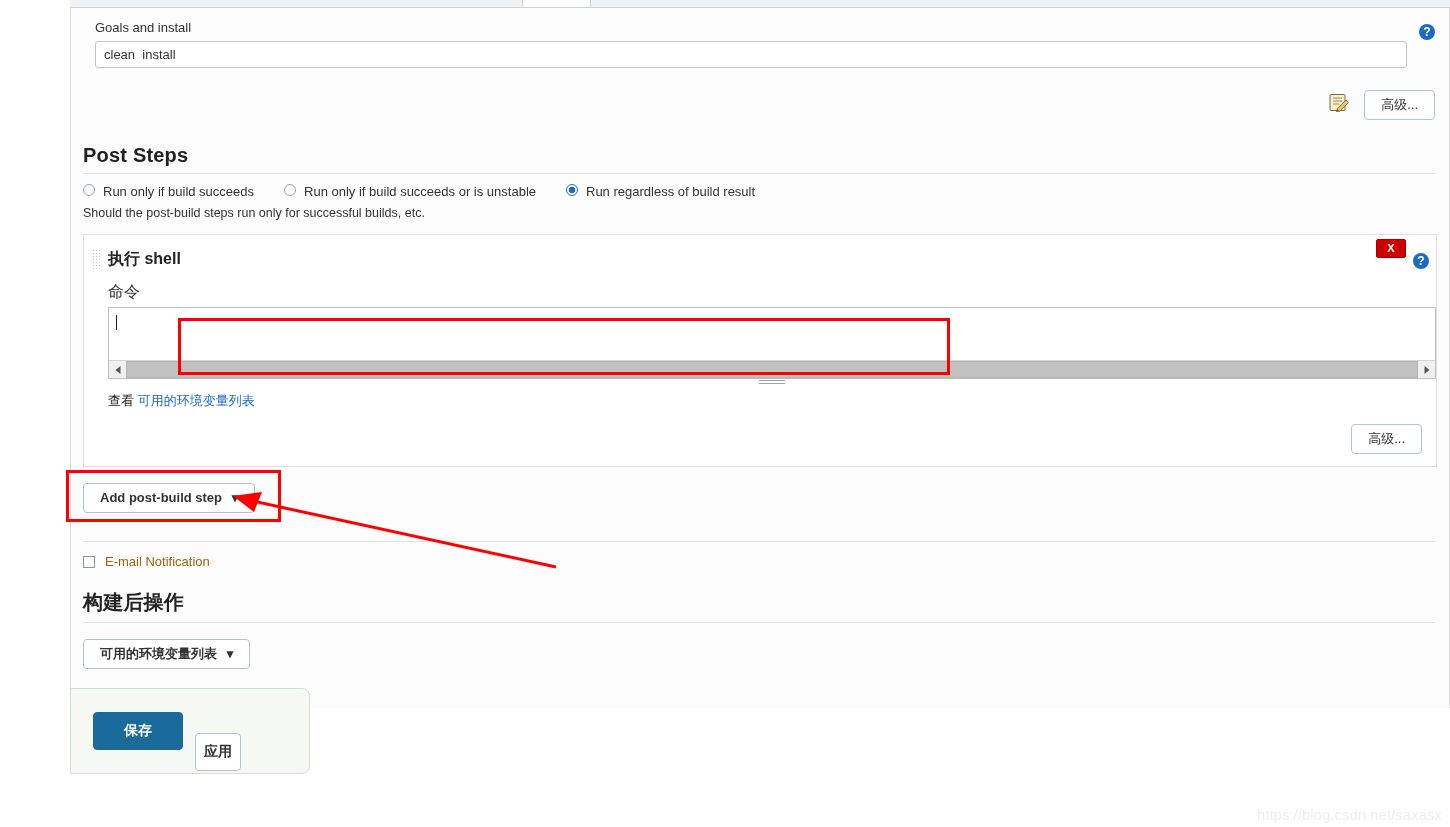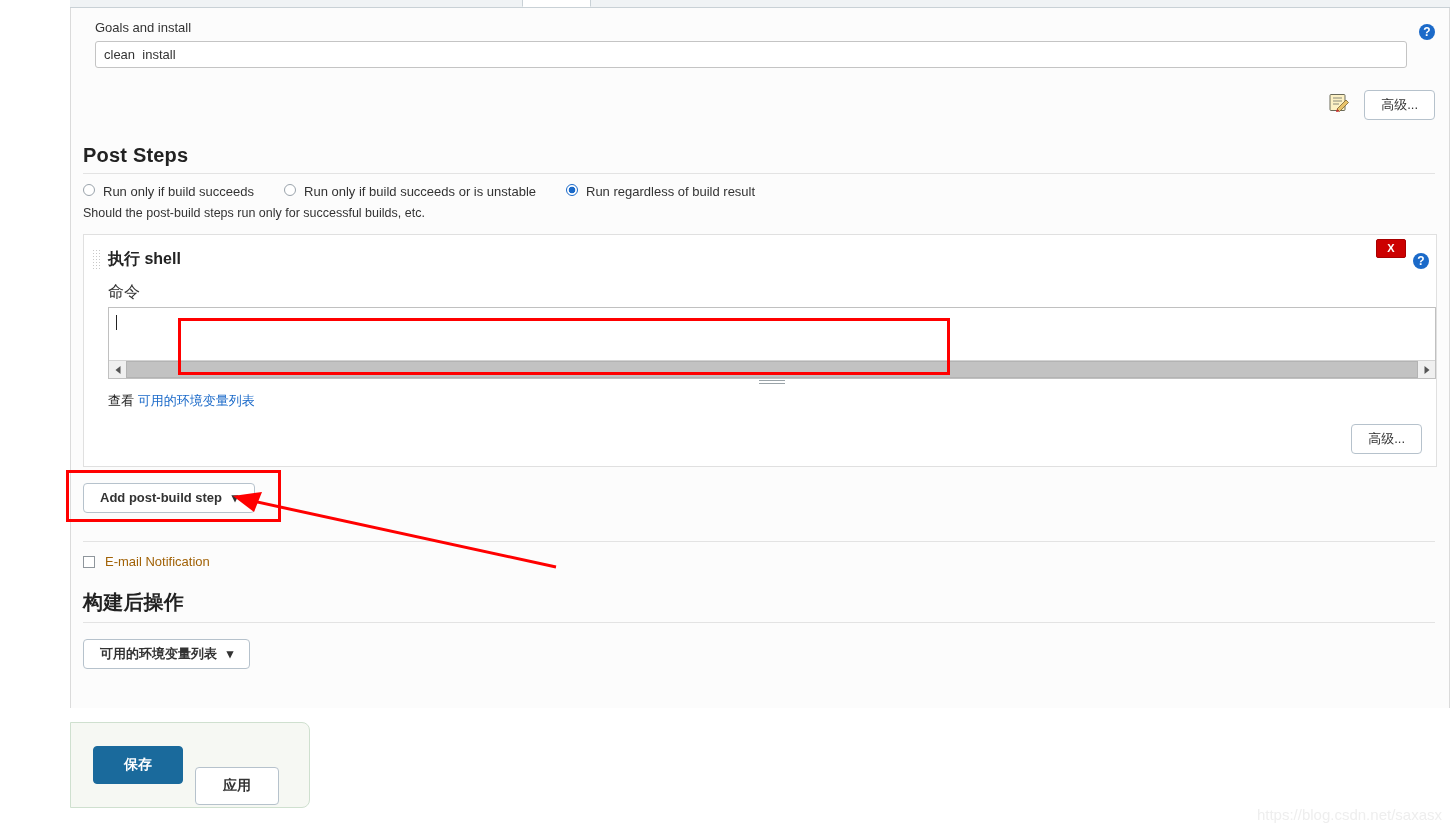--- a/index.html
+++ b/index.html
@@ -295,21 +295,21 @@
 
   .adv-right {
     text-align: right;
     padding: 14px 14px 12px 0;
   }
 
   
   .savebar {
     position: absolute;
     left: 70px;
-    top: 722px;
+    top: 688px;
     width: 240px;
     height: 86px;
     background: #f6f8f3;
     border: 1px solid #cfe0cf;
     border-radius: 0 8px 8px 0;
     box-sizing: border-box;
     display: flex;
     align-items: center;
     gap: 12px;
     padding-left: 22px;
@@ -325,21 +325,21 @@
     cursor: pointer;
     font-family: "Liberation Sans", sans-serif;
   }
   .btn-secondary {
     background: #fff;
     border: 1px solid #b6c2cc;
     color: #333;
     font-weight: bold;
     font-size: 14px;
     border-radius: 4px;
-    padding: 9px 27px;
+    padding: 9px 8px;
     cursor: pointer;
     font-family: "Liberation Sans", sans-serif;
     margin-top: 41px;
   }
 
   .checkbox-row {
     display: flex;
     align-items: center;
     gap: 10px;
     font-size: 13px;

